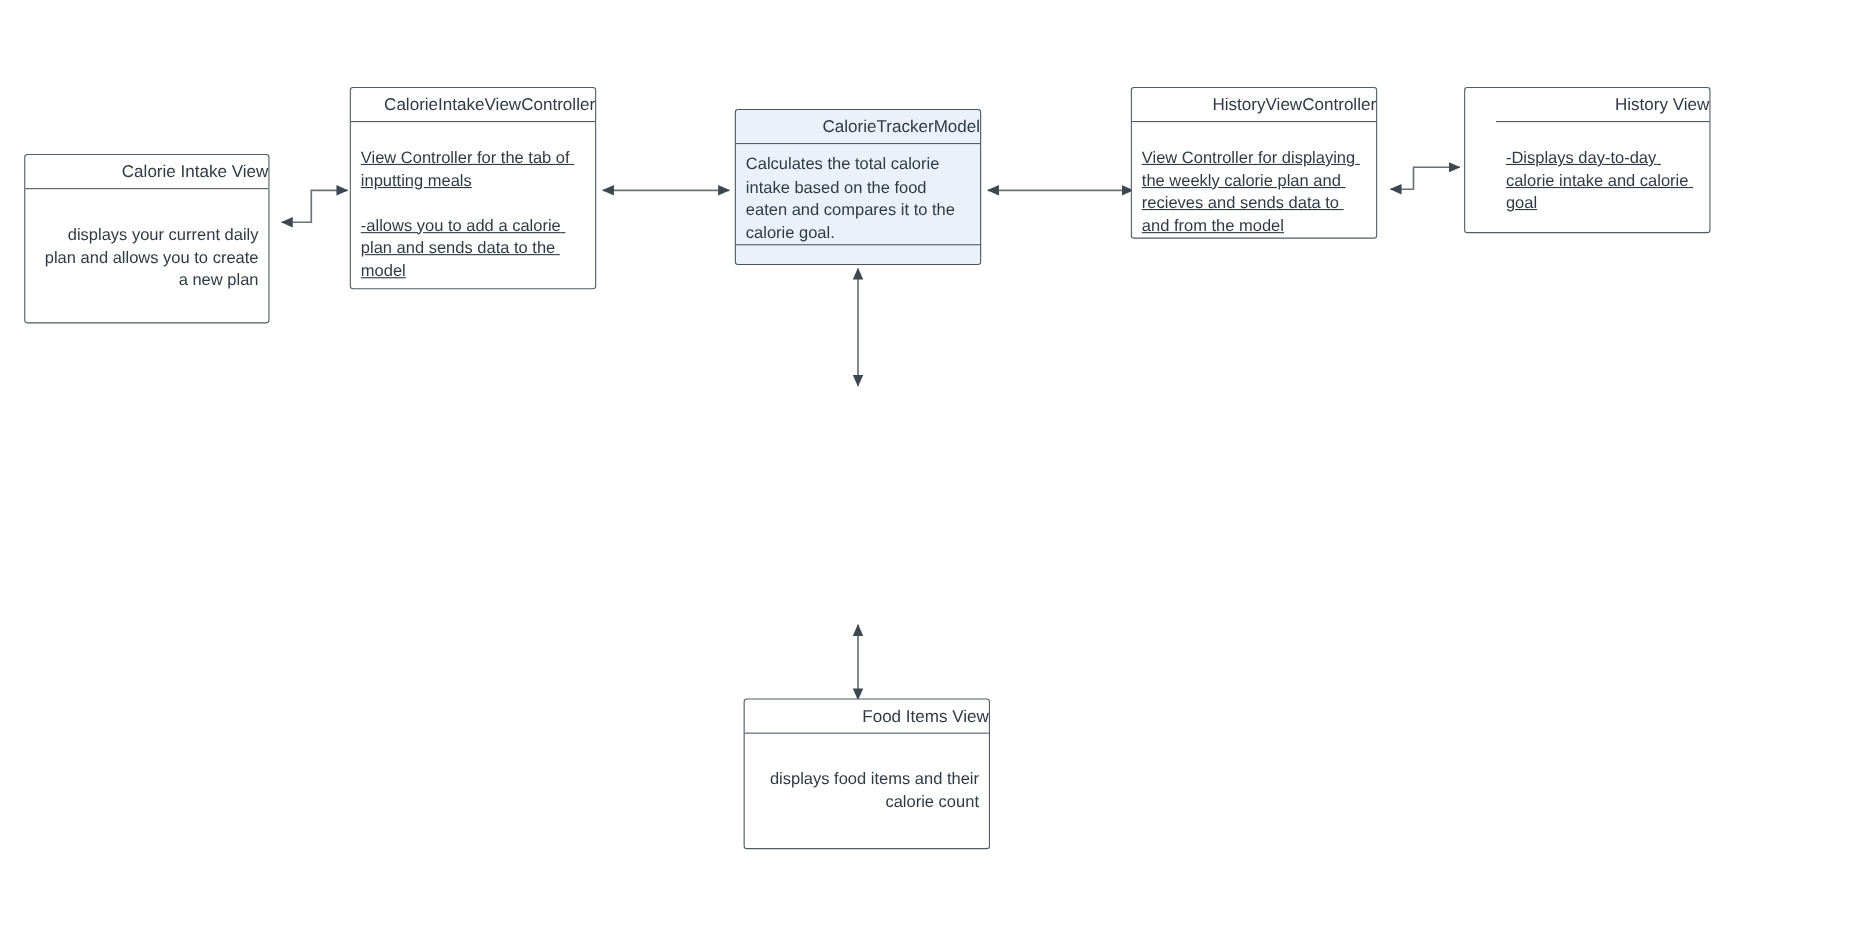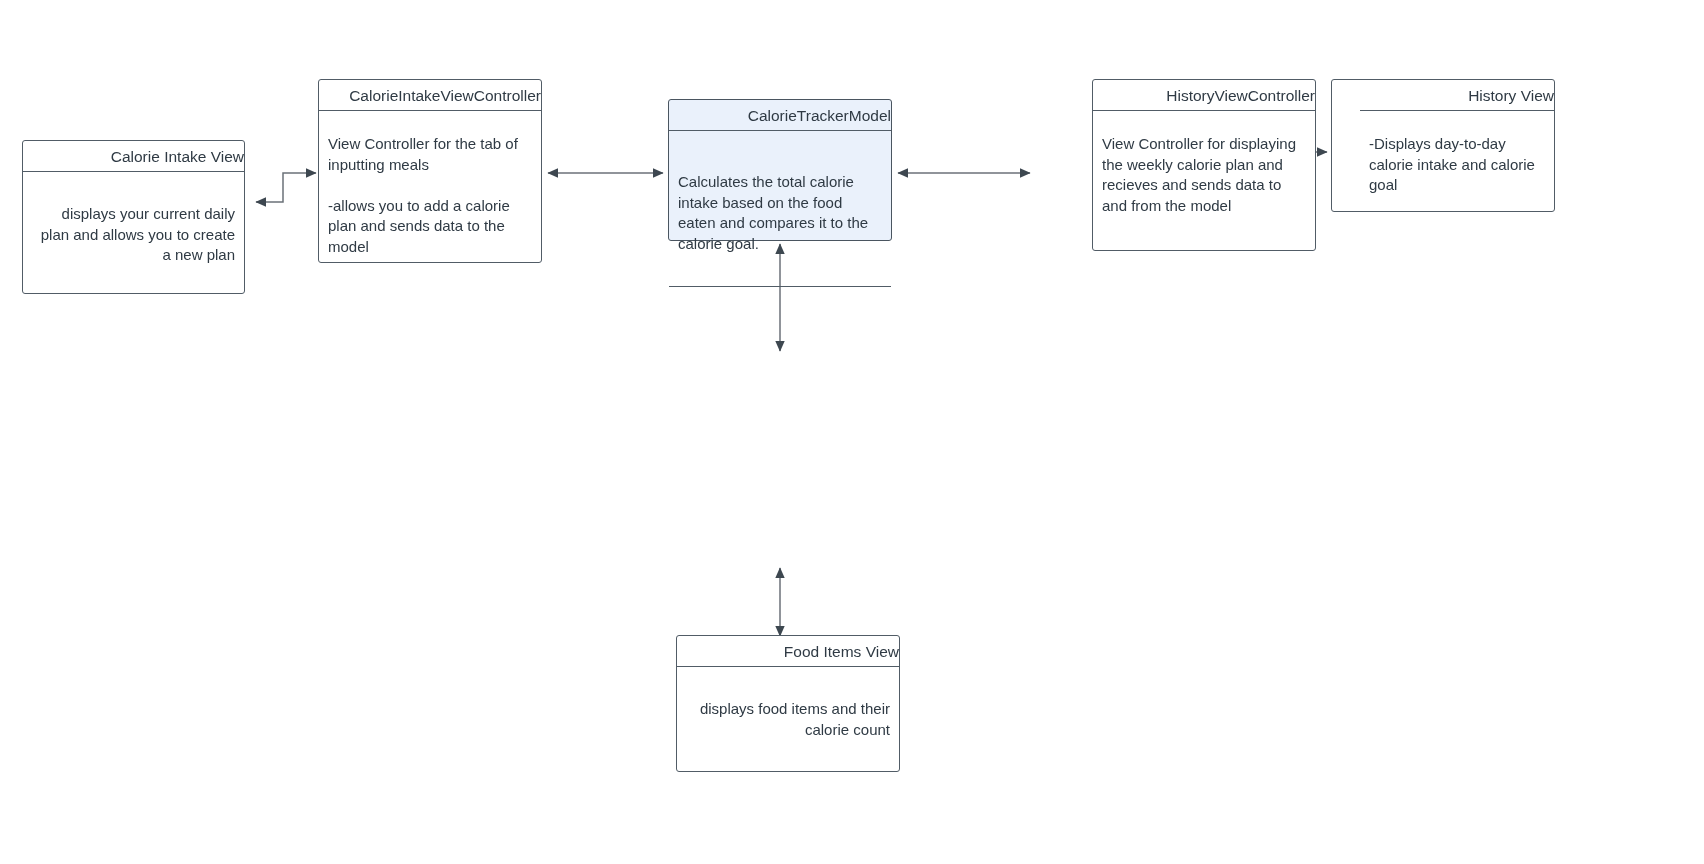--- a/index.html
+++ b/index.html
@@ -60,21 +60,21 @@
     flex: 1 1 auto;
     padding: 0 9px;
     font-size: 15px;
     line-height: 20.5px;
     color: #2f3a44;
     position: relative;
     white-space: pre-wrap;
     overflow: visible;
   }
   .node-body.pad-top-lg { padding-top: 32px; text-align: right; }
-  .node-body.pad-top-md { padding-top: 23px; }
+  .node-body.pad-top-md { padding-top: 23px; text-decoration: underline; }
   .node-body.pad-top-xs { padding-top: 9px; }
   .node-compartment {
     box-sizing: border-box;
     border-top: 1.6px solid #515c66;
     height: 35px;
   }
 </style>
 </head>
 <body>
 
@@ -117,27 +117,27 @@
     <div class="node-body pad-top-lg">displays your current daily plan and allows you to create a new plan</div>
   </div>
 
   <div class="node" style="left:318px; top:79px; width:224px; height:184px;">
     <div class="node-title">CalorieIntakeViewController</div>
     <div class="node-body pad-top-md">View Controller for the tab of inputting meals
 
 -allows you to add a calorie plan and sends data to the model</div>
   </div>
 
-  <div class="node accent" style="left:668px; top:99px; width:224px; height:142px;gap:32px;">
+  <div class="node accent" style="left:668px; top:99px; width:224px; height:142px;">
     <div class="node-title">CalorieTrackerModel</div>
     <div class="node-body pad-top-xs">Calculates the total calorie intake based on the food eaten and compares it to the calorie goal.</div>
     <div class="node-compartment"></div>
   </div>
 
-  <div class="node" style="left:1092px; top:79px; width:224px; height:172px;">
+  <div class="node" style="left:1028px; top:79px; width:224px; height:138px;">
     <div class="node-title">HistoryViewController</div>
     <div class="node-body pad-top-md">View Controller for displaying the weekly calorie plan and recieves and sends data to and from the model</div>
   </div>
 
   <div class="node" style="left:1331px; top:79px; width:224px; height:133px;padding-left:28px;">
     <div class="node-title">History View</div>
     <div class="node-body pad-top-md">-Displays day-to-day calorie intake and calorie goal</div>
   </div>
 
 

